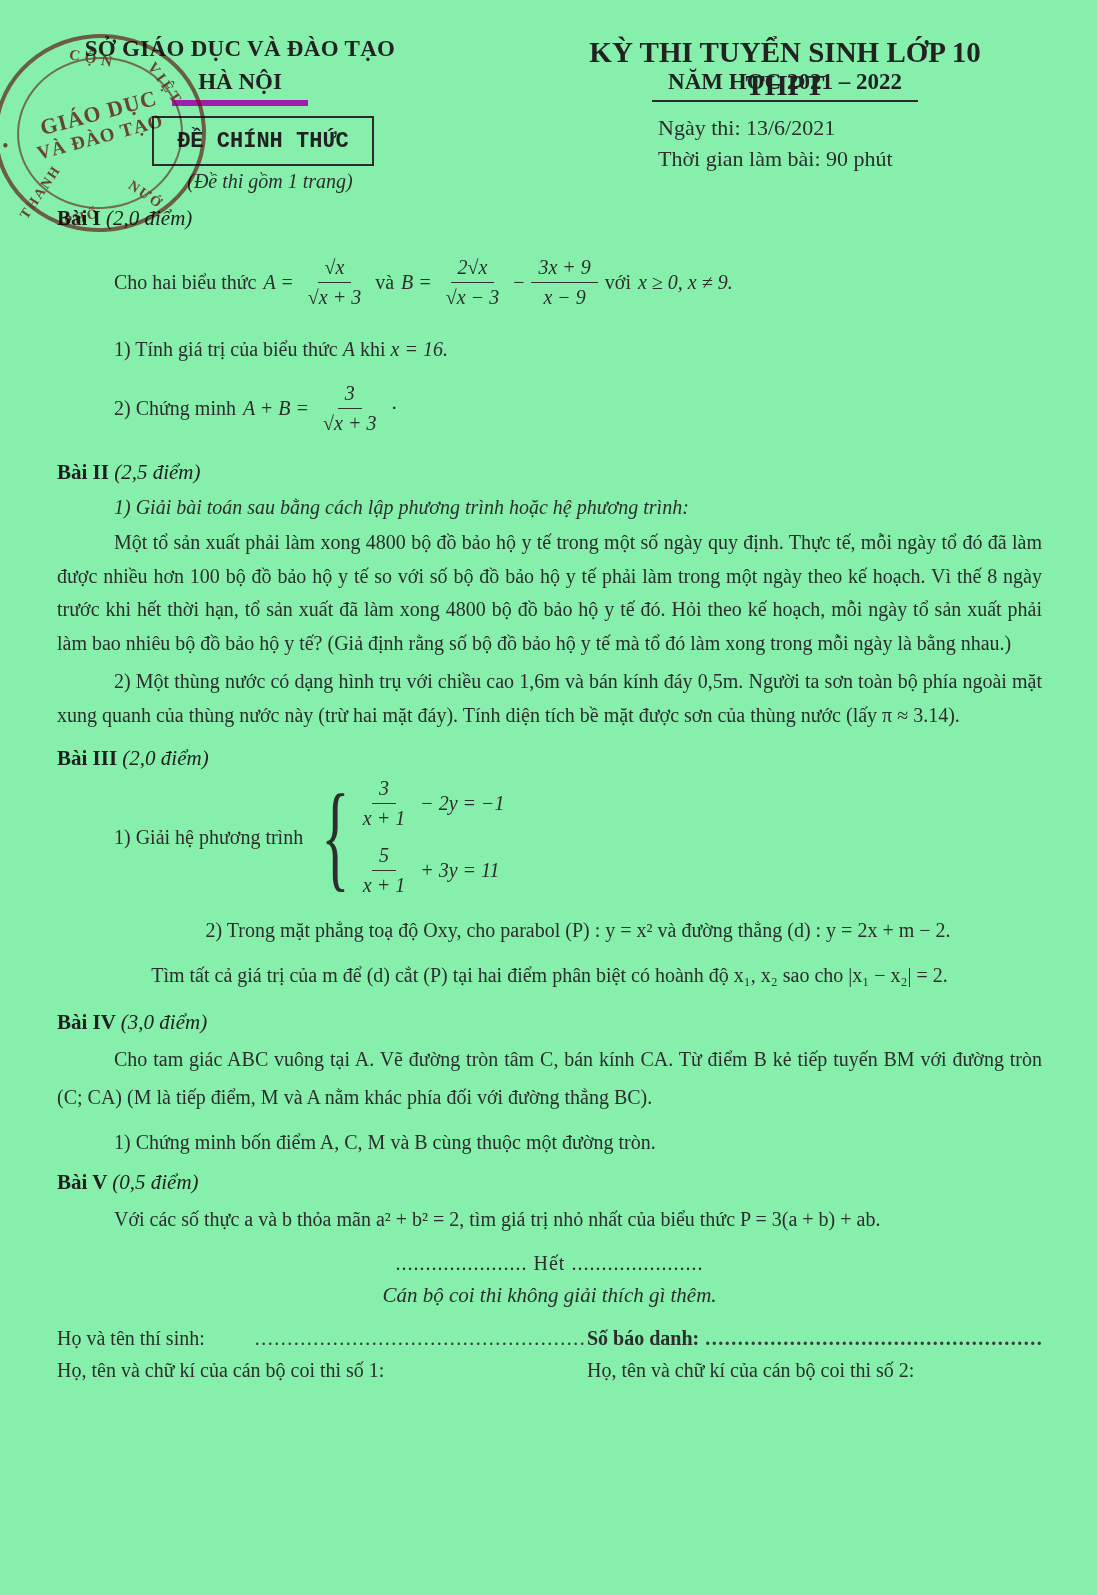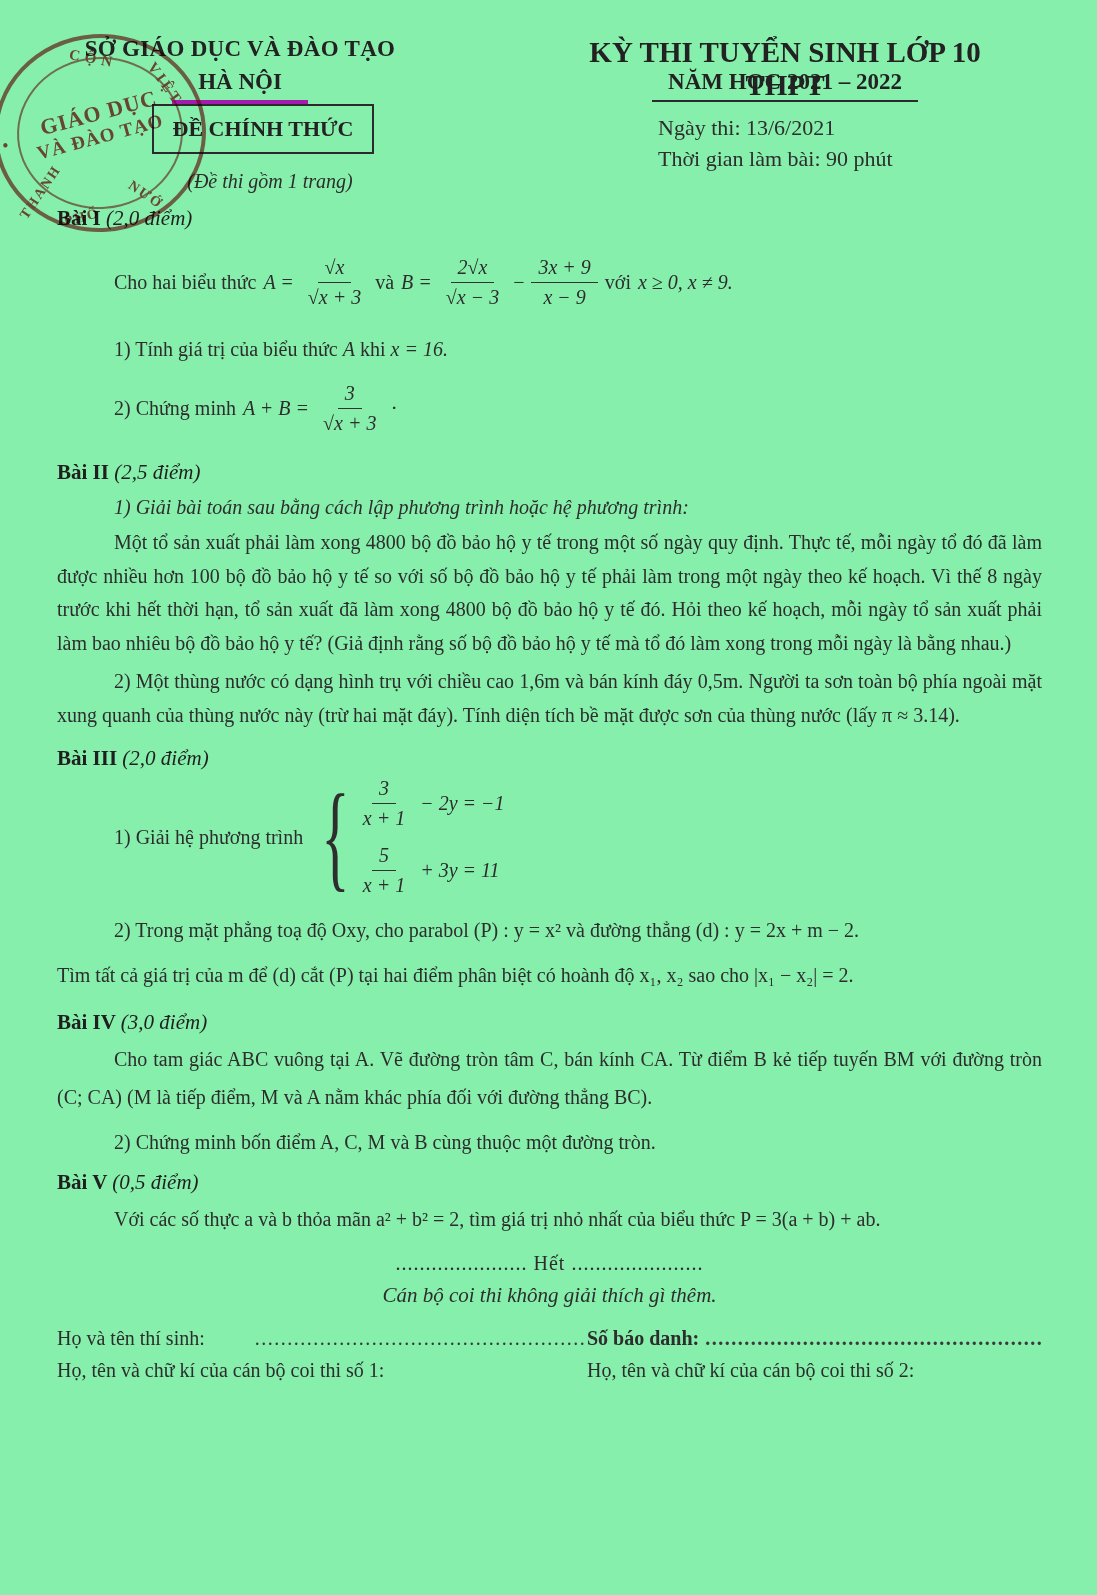--- a/index.html
+++ b/index.html
@@ -7,23 +7,23 @@
     position:relative; width:1097px; height:1595px; margin:0 auto;
     background:#86efac; overflow:hidden;
     font-family:"Liberation Serif", serif; color:#2d2d2d;
   }
   
   .hl1 { position:absolute; left:30px; top:36px; width:420px; text-align:center;
          font-weight:bold; font-size:23px; letter-spacing:.3px; color:#222; }
   .hl2wrap { position:absolute; left:30px; top:68px; width:420px; text-align:center; }
   .hl2 { display:inline-block; font-weight:bold; font-size:23px; color:#222;
          border-bottom:6px solid #a21caf; padding:1px 26px 5px; }
-  .obox { position:absolute; left:152px; top:104px; width:218px; height:46px;
+  .obox { position:absolute; left:152px; top:116px; width:218px; height:46px;
           border:2px solid #2b2b2b; display:flex; align-items:center; justify-content:center;
-          font-weight:bold; font-size:22px; color:#222; }
+          font-weight:bold; font-size:22px; color:#222;font-family:Liberation Mono, monospace; }
   .pnote { position:absolute; left:130px; top:170px; width:280px; text-align:center;
            font-style:italic; font-size:20px; }
   .hr1 { position:absolute; left:560px; top:36px; width:450px; text-align:center;
          font-weight:bold; font-size:29px; color:#222; }
   .hr2wrap { position:absolute; left:560px; top:68px; width:450px; text-align:center; }
   .hr2 { display:inline-block; font-weight:bold; font-size:23px; color:#222;
          border-bottom:2px solid #2b2b2b; padding:1px 16px 5px; }
   .rdet { position:absolute; left:658px; top:112px; font-size:22px; line-height:31px; }
   .rdet .val-b { font-weight:bold; font-size:23px; }
   
@@ -58,21 +58,21 @@
   .line { margin:10px 0 0 57px; line-height:30px; }
   .just { text-align:justify; text-indent:57px; margin:4px 0 0; }
   .lh33 { line-height:33.5px; }
   .lh34 { line-height:34px; }
   .lh38 { line-height:38px; }
   .sysrow { display:flex; align-items:center; margin:4px 0 0 57px; }
   .brace { font-size:118px; line-height:.9; font-weight:400; color:#2e2e2e;
            transform:scaleX(.5); margin:0 -8px 0 4px; }
   .sys { display:flex; flex-direction:column; row-gap:12px; }
   .eq { display:flex; align-items:center; column-gap:8px; }
-  .q2b3 { margin-top:10px; line-height:45px; }
+  .q2b3 { margin-top:10px; line-height:45px;text-align:center; }
   .q2b3 .l2 { display:block; }
   .q2b3 .l1 { display:block; text-indent:57px; }
   .cdot { font-size:22px; }
   
   .het { text-align:center; margin-top:14px; line-height:30px; letter-spacing:1px; }
   .fnote { text-align:center; font-style:italic; margin-top:2px; line-height:30px; font-size:21px; }
   .srow { display:flex; margin-top:12px; line-height:32px; white-space:nowrap; }
   .scol-l { width:530px; display:flex; overflow:hidden;gap:44px; }
   .scol-r { flex:1; display:flex; overflow:hidden;font-weight:bold; }
   .dots { overflow:hidden; letter-spacing:1.5px; color:#3a3a3a; flex:1; margin-left:6px; }
@@ -179,21 +179,21 @@
         </span>
       </span>
     </div>
     <div class="q2b3">
       <span class="l1">2) Trong mặt phẳng toạ độ Oxy, cho parabol (P) : y = x² và đường thẳng (d) : y = 2x + m − 2.</span>
       <span class="l2">Tìm tất cả giá trị của m để (d) cắt (P) tại hai điểm phân biệt có hoành độ x₁, x₂ sao cho |x₁ − x₂| = 2.</span>
     </div>
 
     <div class="sec" style="margin-top:10px;"><b>Bài IV </b><i>(3,0 điểm)</i></div>
     <p class="just lh38">Cho tam giác ABC vuông tại A. Vẽ đường tròn tâm C, bán kính CA. Từ điểm B kẻ tiếp tuyến BM với đường tròn (C; CA) (M là tiếp điểm, M và A nằm khác phía đối với đường thẳng BC).</p>
-    <div class="line" style="line-height:36px;margin-top:8px;">2) Chứng minh bốn điểm A, C, M và B cùng thuộc một đường tròn.</div>
+    <div class="line" style="line-height:36px;margin-top:8px;">1) Chứng minh bốn điểm A, C, M và B cùng thuộc một đường tròn.</div>
 
     <div class="sec" style="margin-top:8px;"><b>Bài V </b><i>(0,5 điểm)</i></div>
     <div class="line" style="margin-top:8px;">Với các số thực a và b thỏa mãn a² + b² = 2, tìm giá trị nhỏ nhất của biểu thức P = 3(a + b) + ab.</div>
 
     <div class="het">
       <span>......................</span><span> Hết </span><span>......................</span>
     </div>
     <div class="fnote">Cán bộ coi thi không giải thích gì thêm.</div>
     <div class="srow">
       <span class="scol-l">

